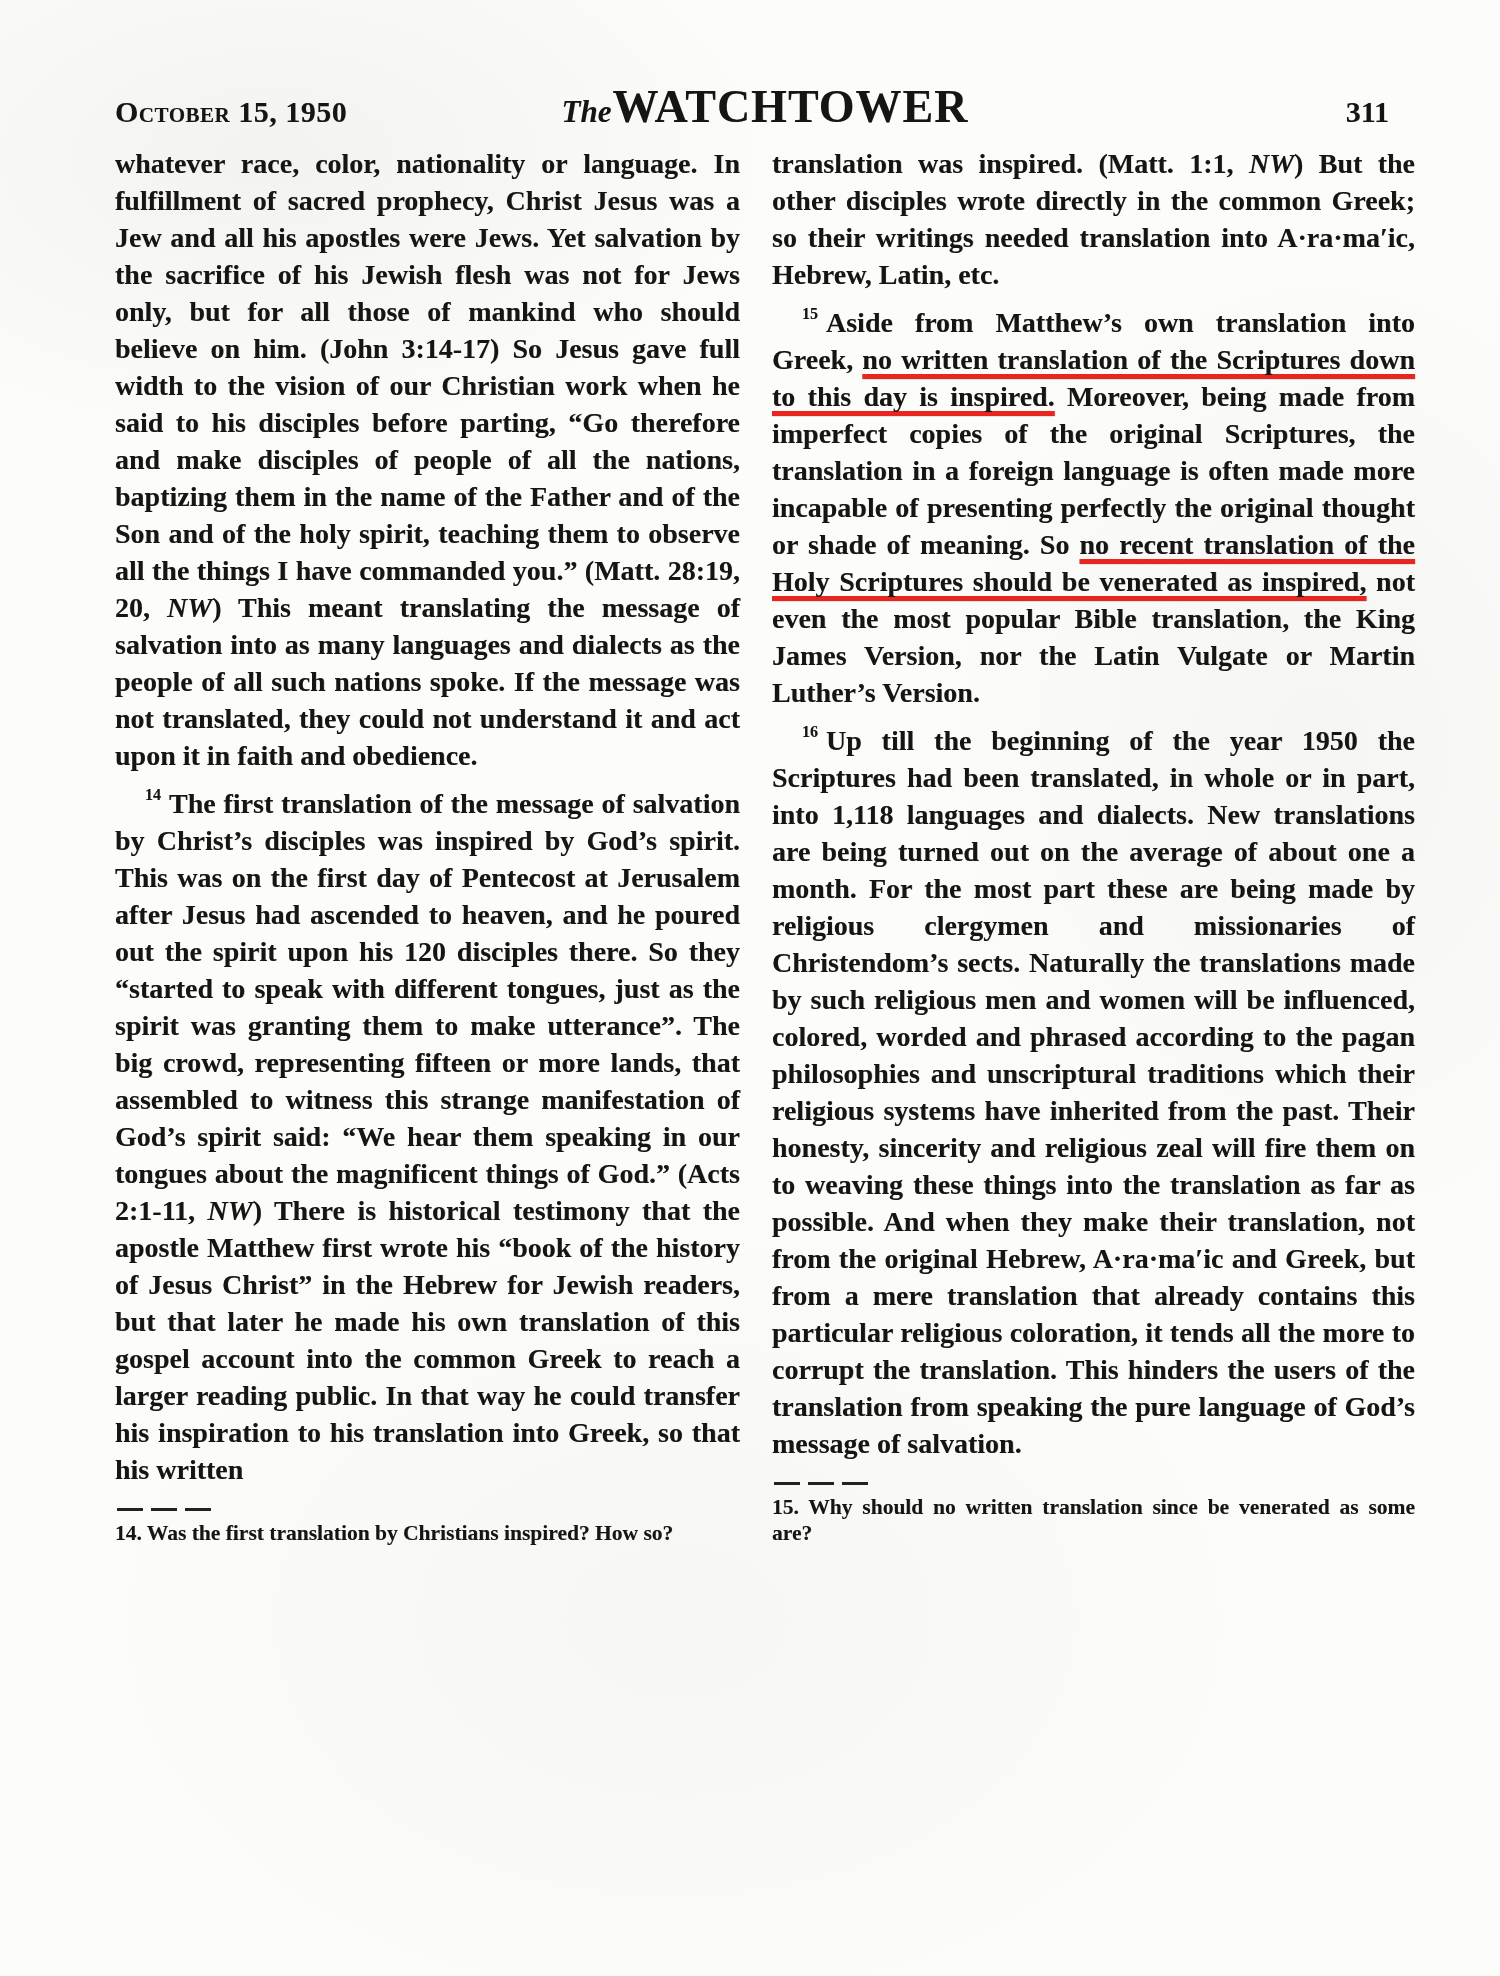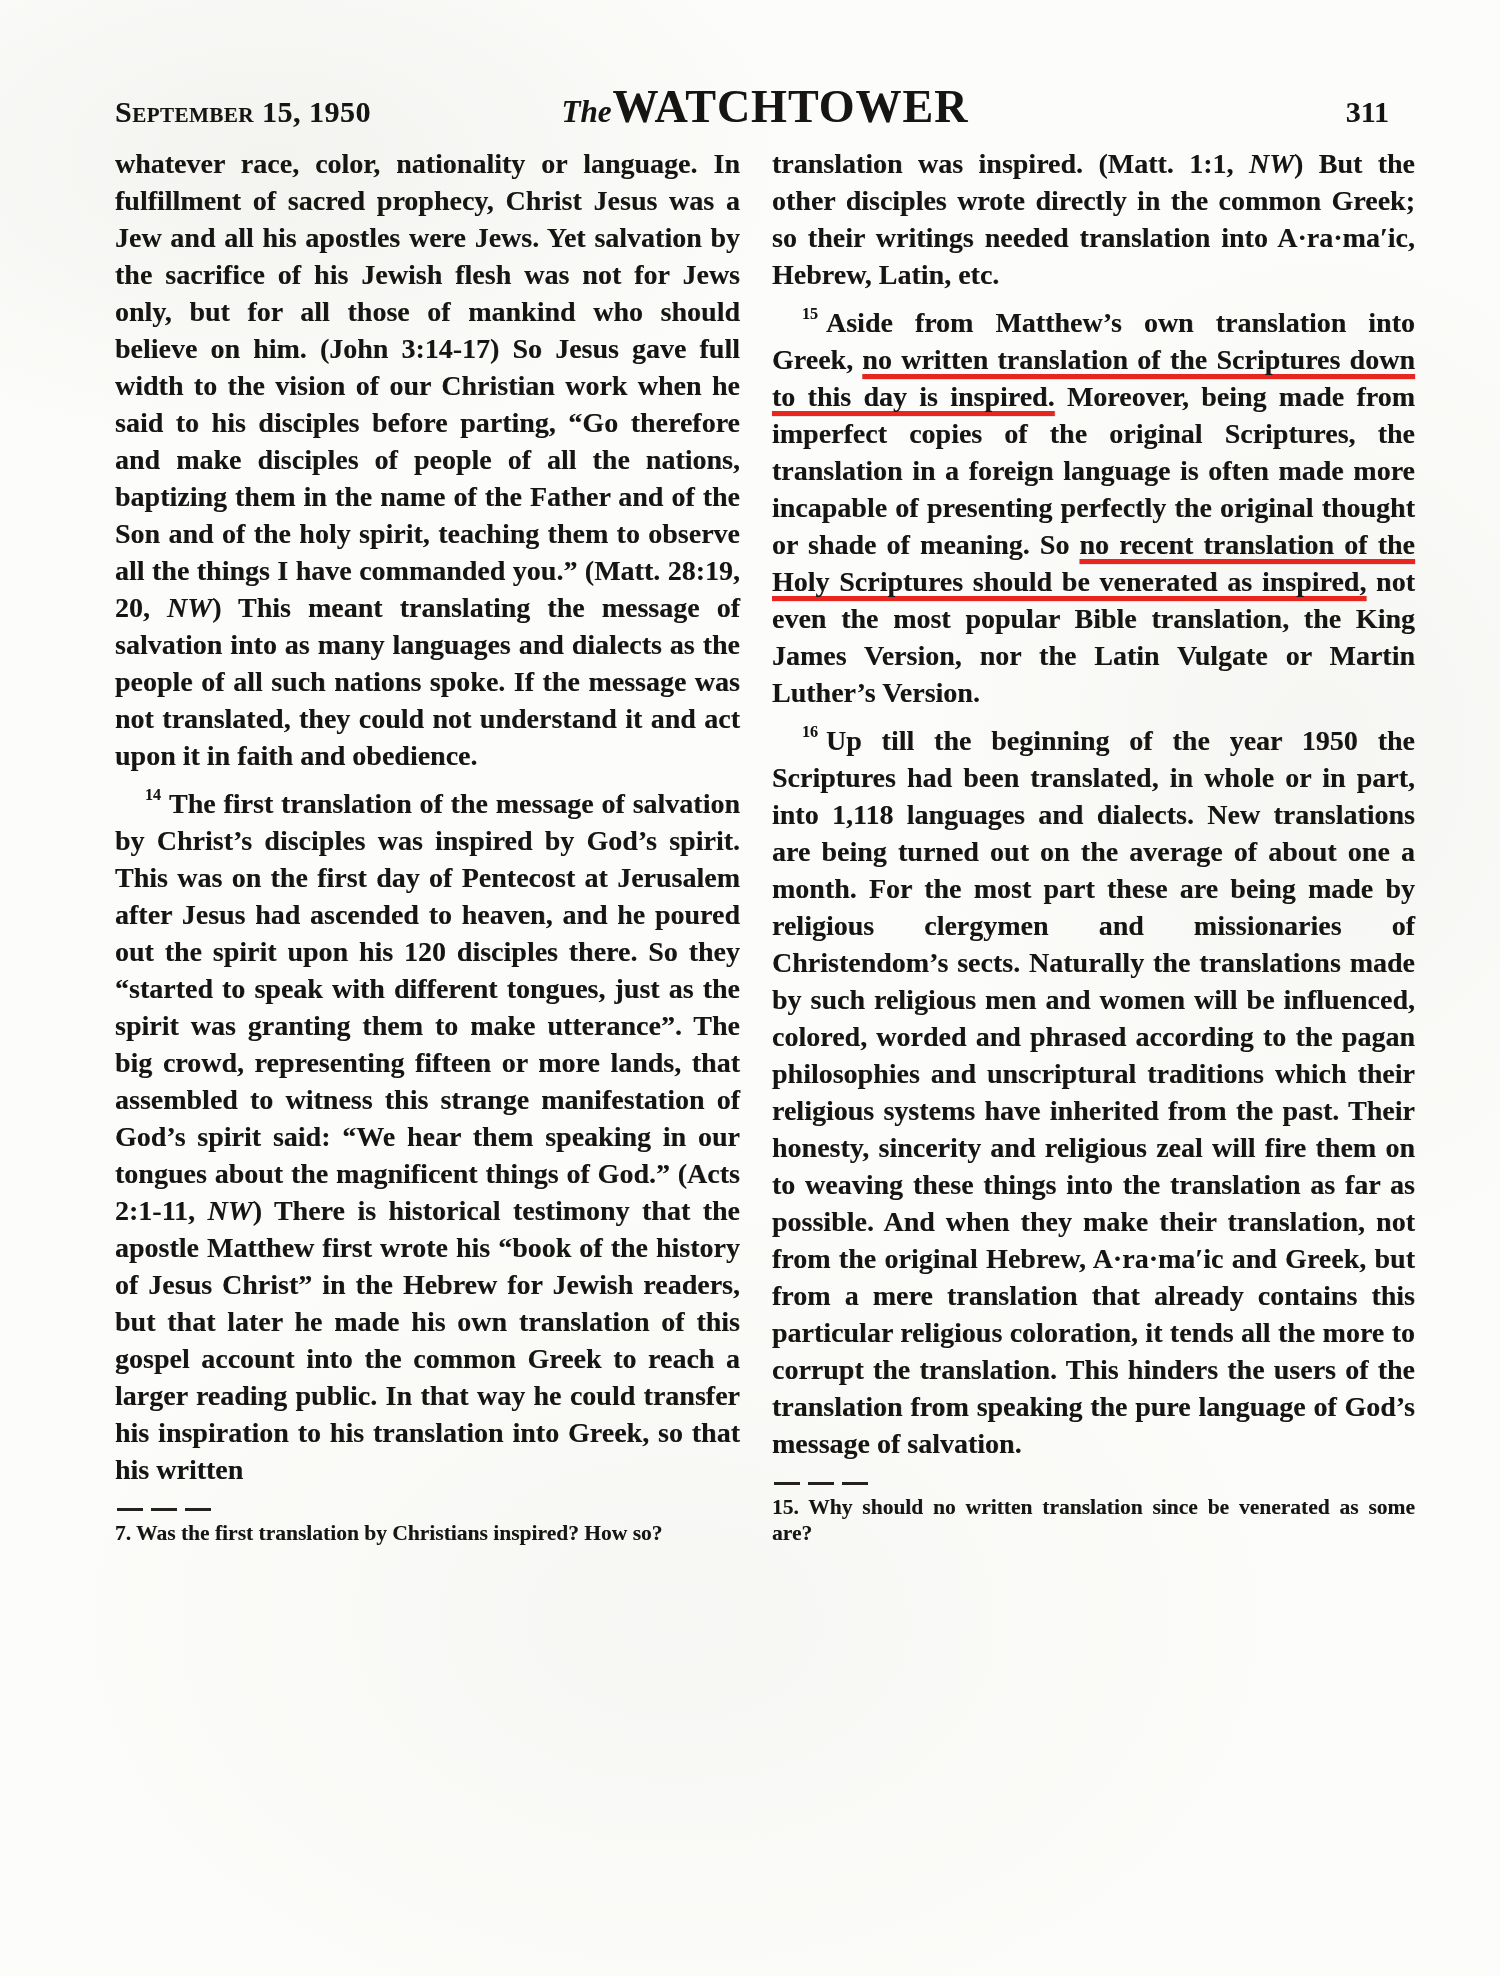--- a/index.html
+++ b/index.html
@@ -98,32 +98,32 @@
     line-height:26px;
     font-weight:700;
     text-align:justify;
   }
 </style>
 </head>
 <body>
 
 <div class="page">
   <header>
-    <div class="issue-date">September 15, 1950</div>
+    <div class="issue-date">October 15, 1950</div>
     <div class="masthead"><span class="the">The</span><span>WATCHTOWER</span></div>
     <div class="pagenum">311</div>
   </header>
 
   <div class="cols">
     <section class="col col-left" id="col-left">
         <p class="body-par"><span>whatever race, color, nationality or language. In fulfillment of sacred prophecy, Christ Jesus was a Jew and all his apostles were Jews. Yet salvation by the sacrifice of his Jewish flesh was not for Jews only, but for all those of mankind who should believe on him. (John 3:14-17) So Jesus gave full width to the vision of our Christian work when he said to his disciples before parting, “Go therefore and make disciples of people of all the nations, baptizing them in the name of the Father and of the Son and of the holy spirit, teaching them to observe all the things I have commanded you.” (Matt. 28:19, 20, </span><span class="it">NW</span><span>) This meant translating the message of salvation into as many languages and dialects as the people of all such nations spoke. If the message was not translated, they could not understand it and act upon it in faith and obedience.</span></p>
         <p class="body-par indent"><sup class="pmark">14</sup><span>The first translation of the message of salvation by Christ’s disciples was inspired by God’s spirit. This was on the first day of Pentecost at Jerusalem after Jesus had ascended to heaven, and he poured out the spirit upon his 120 disciples there. So they “started to speak with different tongues, just as the spirit was granting them to make utterance”. The big crowd, representing fifteen or more lands, that assembled to witness this strange manifestation of God’s spirit said: “We hear them speaking in our tongues about the magnificent things of God.” (Acts 2:1-11, </span><span class="it">NW</span><span>) There is historical testimony that the apostle Matthew first wrote his “book of the history of Jesus Christ” in the Hebrew for Jewish readers, but that later he made his own translation of this gospel account into the common Greek to reach a larger reading public. In that way he could transfer his inspiration to his translation into Greek, so that his written</span></p>
         <div class="footnotes">
           <div class="fnrule"></div>
-          <p class="fn">7. Was the first translation by Christians inspired? How so?</p>
+          <p class="fn">14. Was the first translation by Christians inspired? How so?</p>
         </div>
       </section>
     <section class="col col-right" id="col-right">
         <p class="body-par"><span>translation was inspired. (Matt. 1:1, </span><span class="it">NW</span><span>) But the other disciples wrote directly in the common Greek; so their writings needed translation into A·ra·ma′ic, Hebrew, Latin, etc.</span></p>
         <p class="body-par indent"><sup class="pmark">15</sup><span>Aside from Matthew’s own translation into Greek, </span><span class="u" style="text-decoration-color: rgb(232, 37, 31);">no written translation of the Scriptures down to this day is inspired.</span><span> Moreover, being made from imperfect copies of the original Scriptures, the translation in a foreign language is often made more incapable of presenting perfectly the original thought or shade of meaning. So </span><span class="u" style="text-decoration-color: rgb(232, 37, 31);">no recent translation of the Holy Scriptures should be venerated as inspired,</span><span> not even the most popular Bible translation, the King James Version, nor the Latin Vulgate or Martin Luther’s Version.</span></p>
         <p class="body-par indent"><sup class="pmark">16</sup><span>Up till the beginning of the year 1950 the Scriptures had been translated, in whole or in part, into 1,118 languages and dialects. New translations are being turned out on the average of about one a month. For the most part these are being made by religious clergymen and missionaries of Christendom’s sects. Naturally the translations made by such religious men and women will be influenced, colored, worded and phrased according to the pagan philosophies and unscriptural traditions which their religious systems have inherited from the past. Their honesty, sincerity and religious zeal will fire them on to weaving these things into the translation as far as possible. And when they make their translation, not from the original Hebrew, A·ra·ma′ic and Greek, but from a mere translation that already contains this particular religious coloration, it tends all the more to corrupt the translation. This hinders the users of the translation from speaking the pure language of God’s message of salvation.</span></p>
         <div class="footnotes">
           <div class="fnrule"></div>
           <p class="fn">15. Why should no written translation since be venerated as some are?</p>
         </div>

